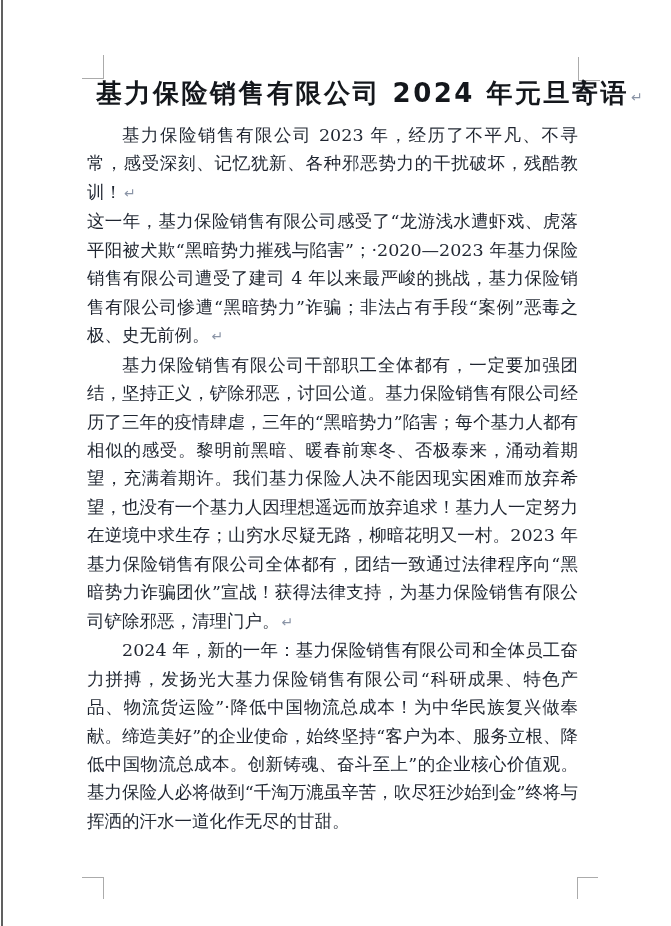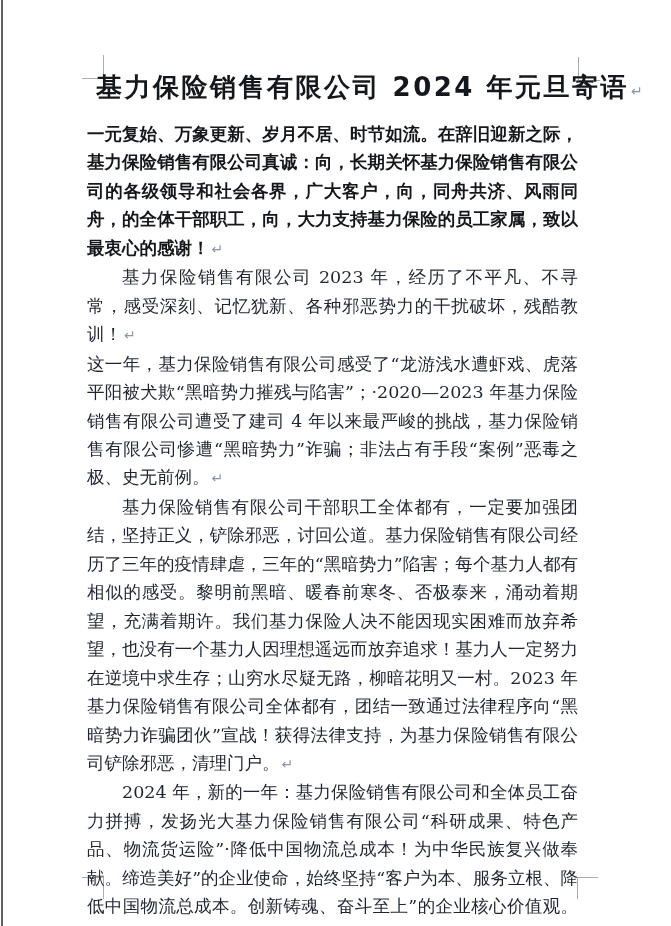--- a/index.html
+++ b/index.html
@@ -28,26 +28,26 @@
   .content {
     position: absolute; left: 87px; top: 70px; width: 491px;
     color: #1f2530;
     font-size: 17.5px;
     line-height: 28.45px;
   }
   .doc-title {
     font-family: "DejaVu Sans", "Liberation Sans", sans-serif;
     font-weight: 700;
     font-size: 26px;
-    line-height: 34px;
+    line-height: 46px;
     letter-spacing: 2.5px;
     color: #14171c;
     white-space: nowrap;
     padding-left: 9px;
-    margin-bottom: 12px;
+    margin-bottom: 1px;
   }
   .doc-title .ret { letter-spacing: 0; }
   p.para { margin: 0; text-align: justify; }
   p.para.indent { text-indent: 2em; }
   p.para.bold {
     font-family: "DejaVu Sans", "Liberation Sans", sans-serif;
     font-weight: 700;
     color: #14171c;
   }
   .ret {
@@ -70,19 +70,18 @@
 <div class="crop crop-bl-v"></div>
 <div class="crop crop-bl-h"></div>
 <div class="crop crop-br-v"></div>
 <div class="crop crop-br-h"></div>
 
 <div class="content">
   <div class="doc-title">
     <span>基力保险销售有限公司 2024 年元旦寄语</span><span class="ret">↵</span>
   </div>
   <div id="doc-body">
-      <p class="para bold"><span>一元复始、万象更新、岁月不居、时节如流。在辞旧迎新之际，基力保险销售有限公司真诚：向，长期关怀基力保险销售有限公司的各级领导和社会各界，广大客户，向，同舟共济、风雨同舟，的全体干部职工，向，大力支持基力保险的员工家属，致以最衷心的感谢！</span><span class="ret">↵</span></p>
       <p class="para indent"><span>基力保险销售有限公司 2023 年，经历了不平凡、不寻常，感受深刻、记忆犹新、各种邪恶势力的干扰破坏，残酷教训！</span><span class="ret">↵</span></p>
       <p class="para"><span>这一年，基力保险销售有限公司感受了“龙游浅水遭虾戏、虎落平阳被犬欺“黑暗势力摧残与陷害”；·2020—2023 年基力保险销售有限公司遭受了建司 4 年以来最严峻的挑战，基力保险销售有限公司惨遭“黑暗势力”诈骗；非法占有手段“案例”恶毒之极、史无前例。</span><span class="ret">↵</span></p>
       <p class="para indent"><span>基力保险销售有限公司干部职工全体都有，一定要加强团结，坚持正义，铲除邪恶，讨回公道。基力保险销售有限公司经历了三年的疫情肆虐，三年的“黑暗势力”陷害；每个基力人都有相似的感受。黎明前黑暗、暖春前寒冬、否极泰来，涌动着期望，充满着期许。我们基力保险人决不能因现实困难而放弃希望，也没有一个基力人因理想遥远而放弃追求！基力人一定努力在逆境中求生存；山穷水尽疑无路，柳暗花明又一村。2023 年基力保险销售有限公司全体都有，团结一致通过法律程序向“黑暗势力诈骗团伙”宣战！获得法律支持，为基力保险销售有限公司铲除邪恶，清理门户。</span><span class="ret">↵</span></p>
       <p class="para indent"><span>2024 年，新的一年：基力保险销售有限公司和全体员工奋力拼搏，发扬光大基力保险销售有限公司“科研成果、特色产品、物流货运险”·降低中国物流总成本！为中华民族复兴做奉献。缔造美好”的企业使命，始终坚持“客户为本、服务立根、降低中国物流总成本。创新铸魂、奋斗至上”的企业核心价值观。基力保险人必将做到“千淘万漉虽辛苦，吹尽狂沙始到金”终将与挥洒的汗水一道化作无尽的甘甜。</span></p>
     </div>
 </div>
 
 </body></html>

